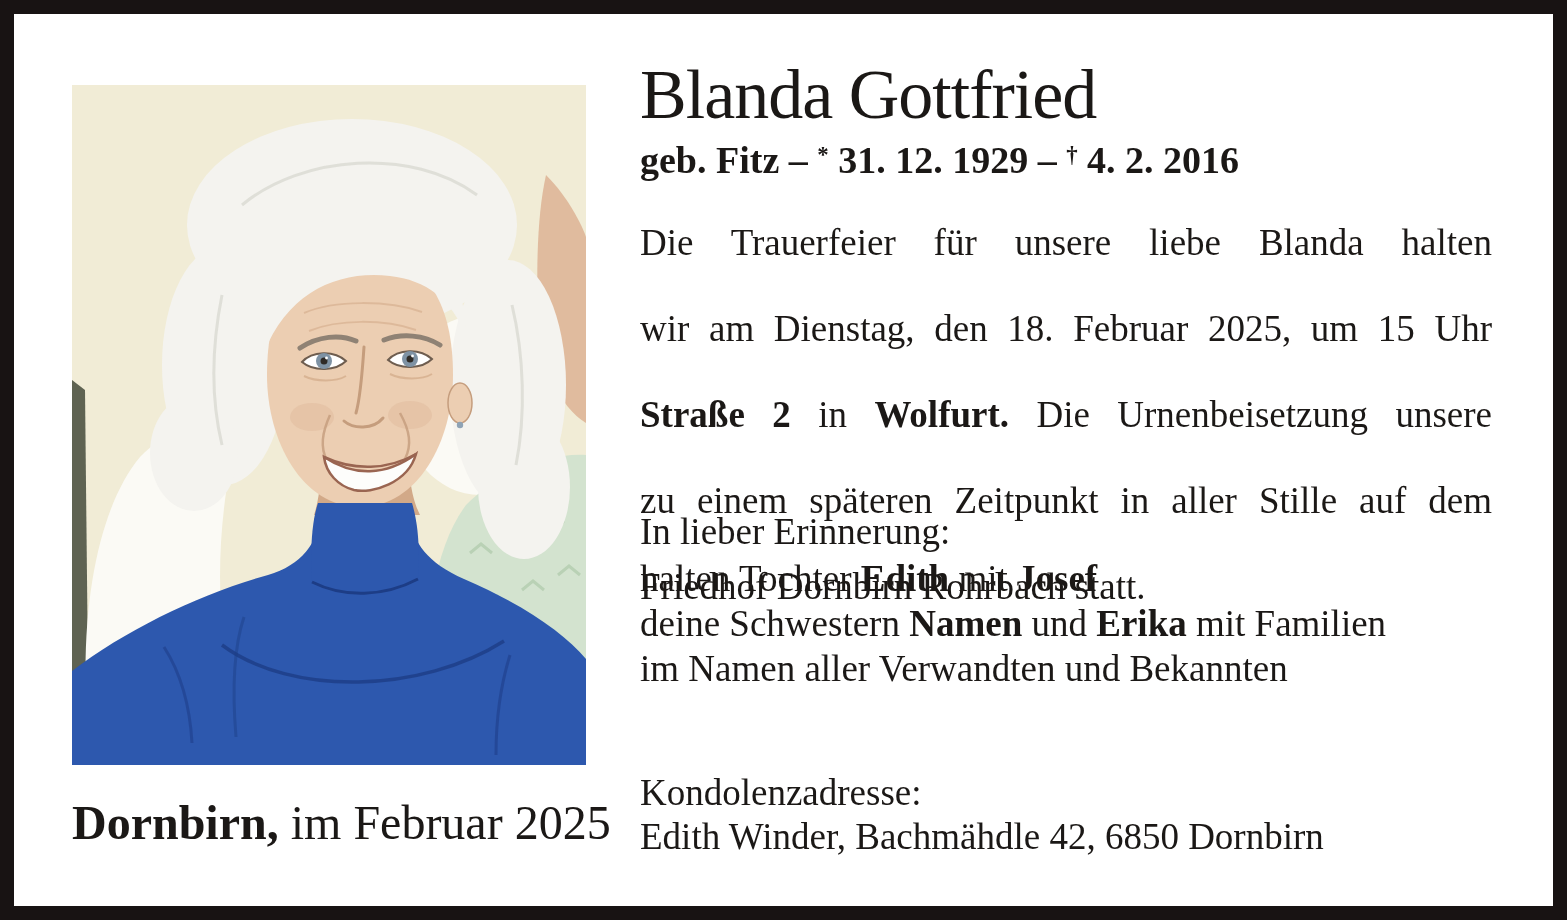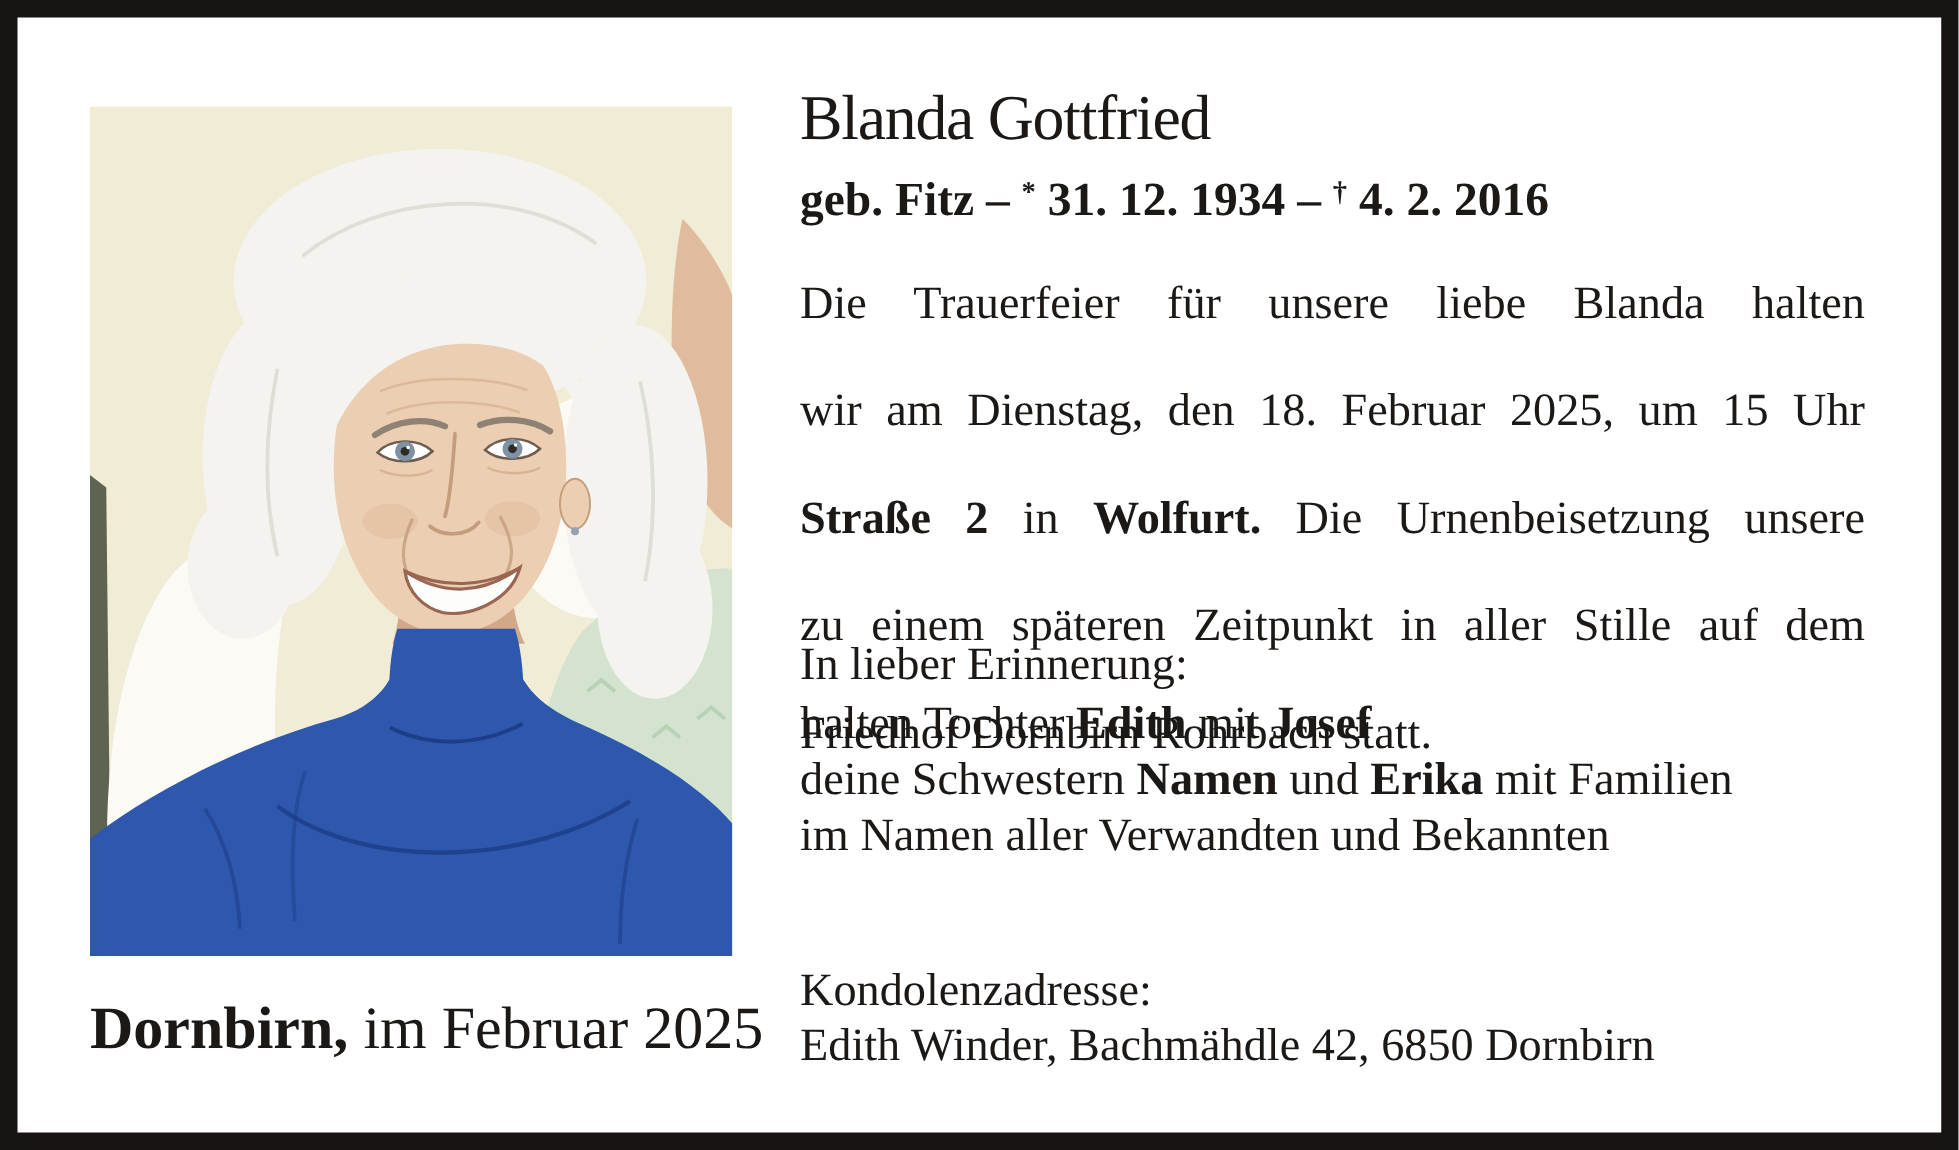--- a/index.html
+++ b/index.html
@@ -42,21 +42,21 @@
     position: absolute;
     left: 640px;
     top: 0;
     width: 852px;
     height: 920px;
   }
   .name {
     position: absolute;
     top: 60px;
     left: 0;
-    font-size: 51px;
+    font-size: 70px;
     line-height: 70px;
     font-weight: normal;
     margin: 0;
     letter-spacing: -1px;
     white-space: nowrap;
   }
   .sub {
     position: absolute;
     top: 140px;
     left: 0;
@@ -213,21 +213,21 @@
         <path d="M172,532 C162,562 160,604 164,652" fill="none" stroke="var(--sweater-shadow)" stroke-width="3" opacity="0.45"></path>
       </g>
     </svg>
   </div>
 
   <div class="dateline"><span class="b">Dornbirn,</span><span> im Februar 2025</span></div>
 
   <div class="right-col">
     <h1 class="name">Blanda Gottfried</h1>
 
-    <div class="sub"><span class="b">geb. Fitz – </span><span class="b sup">*</span><span class="b"> 31. 12. 1934 – </span><span class="b sup">†</span><span class="b"> 4. 2. 2016</span></div>
+    <div class="sub"><span class="b">geb. Fitz – </span><span class="b sup">*</span><span class="b"> 31. 12. 1929 – </span><span class="b sup">†</span><span class="b"> 4. 2. 2016</span></div>
 
     <div class="paragraph">
       <div class="line jline"><span>Die Trauerfeier für unsere liebe Blanda halten</span></div>
       <div class="line jline"><span>wir am Dienstag, den 18. Februar 2025, um 15 Uhr</span></div>
       <div class="line jline"><span class="b">Straße 2</span><span> in </span><span class="b">Wolfurt.</span><span> Die Urnenbeisetzung unsere</span></div>
       <div class="line jline"><span>zu einem späteren Zeitpunkt in aller Stille auf dem</span></div>
       <div class="line"><span>Friedhof Dornbirn Rohrbach statt.</span></div>
     </div>
 
     <div class="remember-heading">In lieber Erinnerung:</div>

